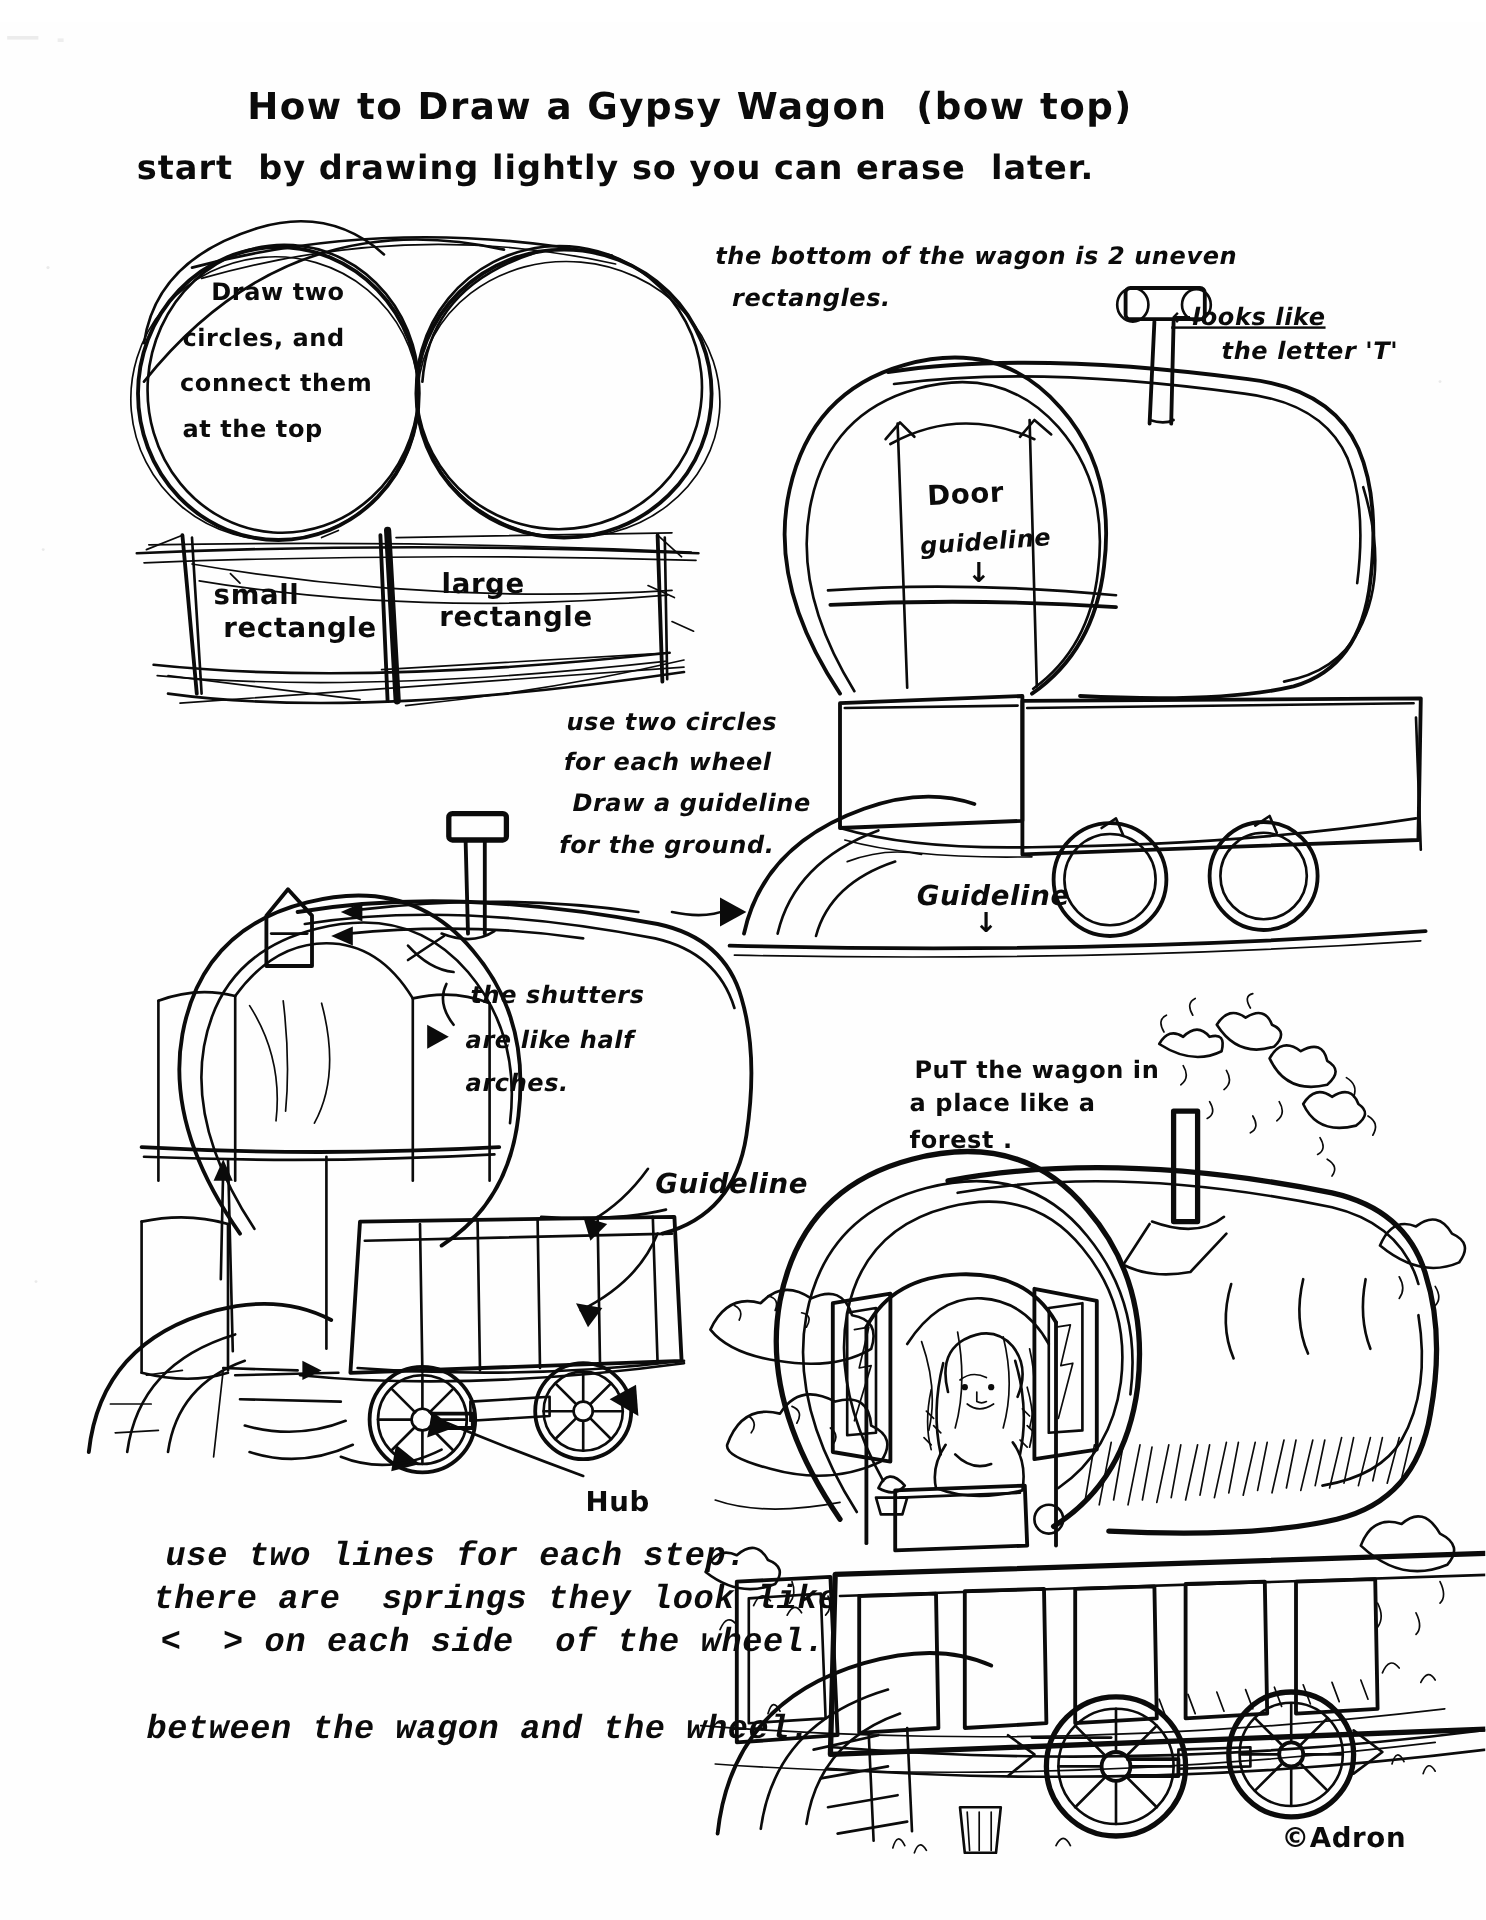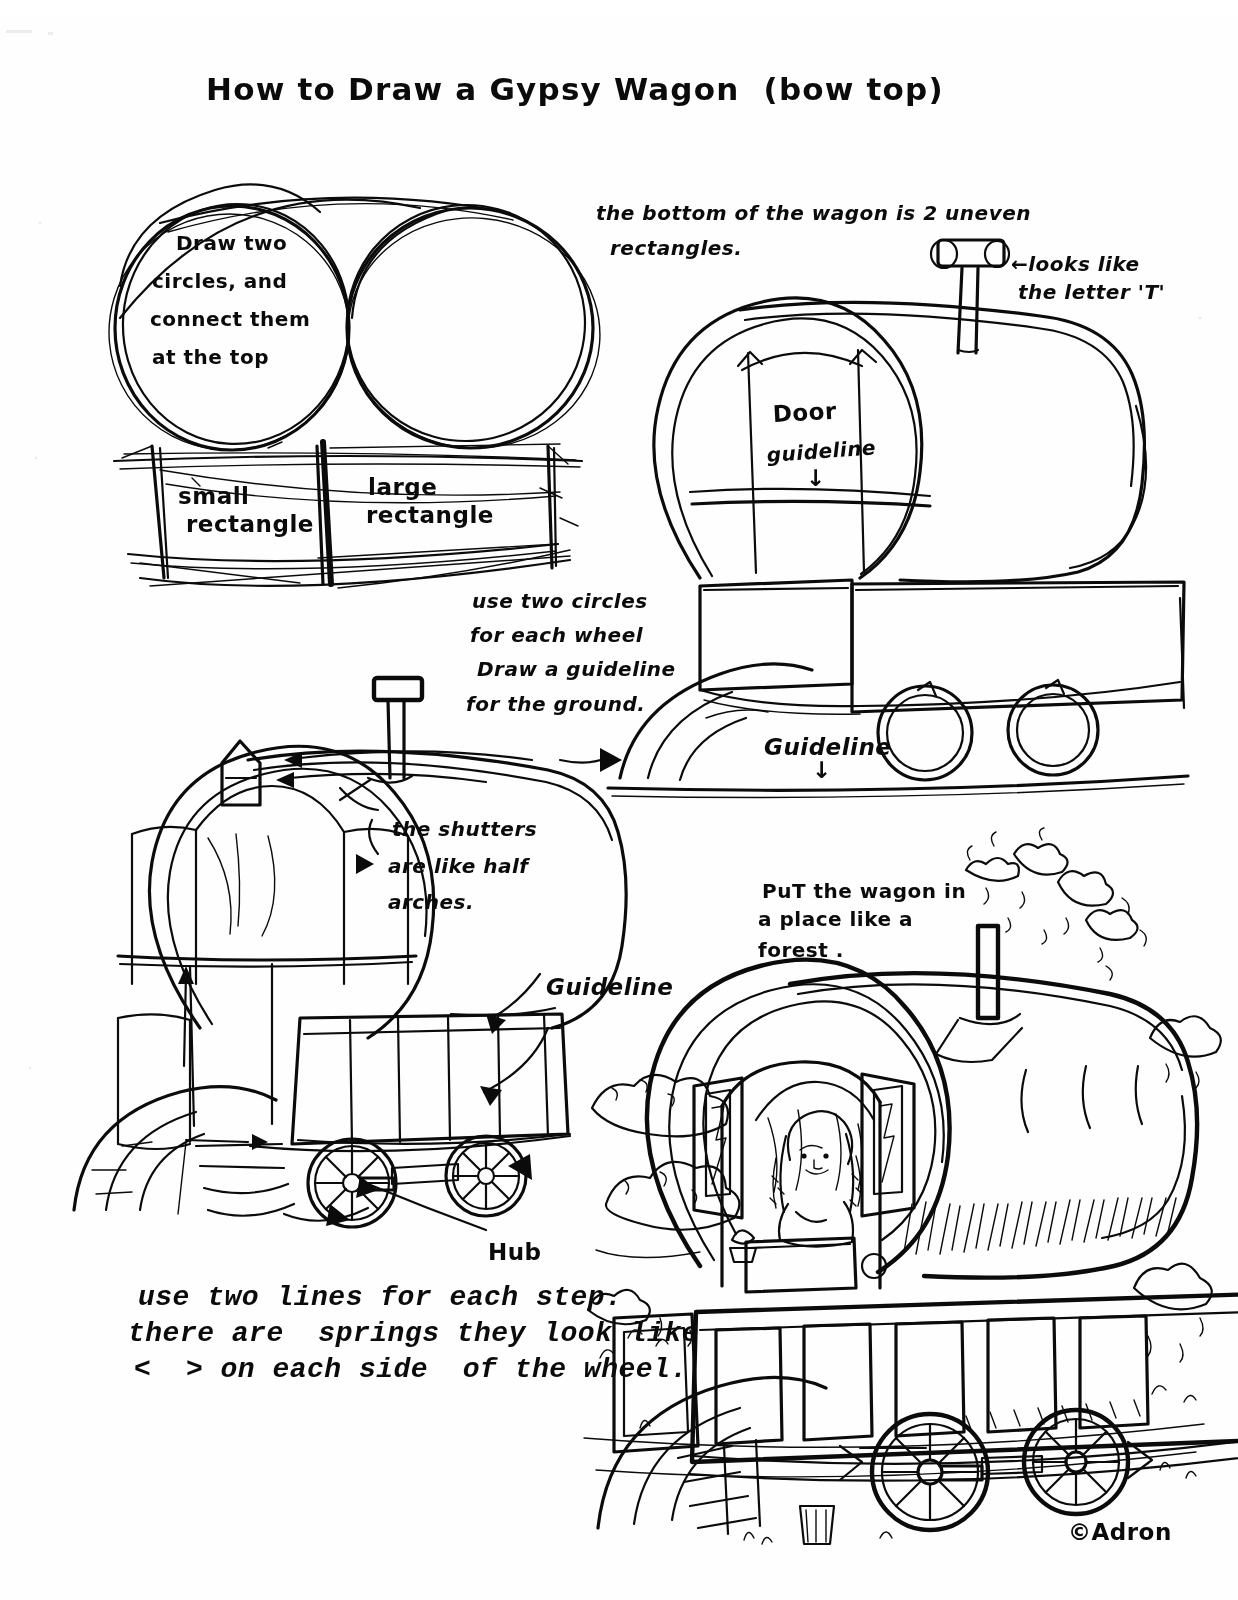--- a/index.html
+++ b/index.html
@@ -453,35 +453,36 @@
     <path class="solid" d="M276 762 l18 -8 l0 16 z"></path>
     <path class="ink w2" d="M340 770 q18 20 38 22"></path>
 
     <path class="ink w2" d="M184 1048 l2 -92"></path>
     <path class="solid" d="M186 948 l8 18 l-16 0 z"></path>
     <path class="ink w2" d="M186 1122 l62 2"></path>
     <path class="solid" d="M252 1116 l16 8 l-16 8 z"></path>
   </svg>
 
   <div class="hand t-title" style="left:206px; top:52px;">How to Draw a Gypsy Wagon  (bow top)</div>
+  <div class="hand t-sub" style="left:114px; top:104px;">start  by drawing lightly so you can erase  later.</div>
 
   <div class="hand t-body" style="left:176px; top:213px;">Draw two</div>
   <div class="hand t-body" style="left:152px; top:251px;">circles, and</div>
   <div class="hand t-body" style="left:150px; top:289px;">connect them</div>
   <div class="hand t-body" style="left:152px; top:327px;">at the top</div>
 
   <div class="hand t-label" style="left:178px; top:464px;">small</div>
   <div class="hand t-label" style="left:186px; top:492px;">rectangle</div>
   <div class="hand t-label" style="left:368px; top:455px;">large</div>
   <div class="hand t-label" style="left:366px; top:483px;">rectangle</div>
 
   <div class="hand t-body italic" style="left:596px; top:183px;">the bottom of the wagon is 2 uneven</div>
   <div class="hand t-body italic" style="left:610px; top:218px;text-align:right;">rectangles.</div>
 
-  <div class="hand t-small italic" style="left:1011px; top:234px;">←looks like</div>
+  <div class="hand t-small italic" style="left:976px; top:234px;text-decoration:underline;">←looks like</div>
   <div class="hand t-small italic" style="left:1018px; top:262px;">the letter 'T'</div>
 
   <div class="hand t-label" style="left:772px; top:382px; transform:rotate(-3deg);">Door</div>
   <div class="hand t-small italic" style="left:766px; top:425px; transform:rotate(-4deg);">guideline</div>
   <div class="hand t-label" style="left:806px; top:446px;">↓</div>
 
   <div class="hand t-body italic" style="left:472px; top:571px;font-style:italic;">use two circles</div>
   <div class="hand t-body italic" style="left:470px; top:605px;">for each wheel</div>
   <div class="hand t-body italic" style="left:477px; top:639px;">Draw a guideline</div>
   <div class="hand t-body italic" style="left:466px; top:674px;">for the ground.</div>
@@ -492,20 +493,21 @@
   <div class="hand t-body italic" style="left:392px; top:799px;">the shutters</div>
   <div class="hand t-body italic" style="left:388px; top:836px;">are like half</div>
   <div class="hand t-body italic" style="left:388px; top:872px;">arches.</div>
 
   <div class="hand t-label italic" style="left:546px; top:955px;">Guideline</div>
   <div class="hand t-label" style="left:488px; top:1220px;">Hub</div>
 
   <div class="hand t-bodysm italic" style="left:138px; top:1262px;">use two lines for each step.</div>
   <div class="hand t-bodysm italic" style="left:128px; top:1298px;">there are  springs they look like</div>
   <div class="hand t-bodysm italic" style="left:134px; top:1334px;">&lt;  &gt; on each side  of the wheel.</div>
+  <div class="hand t-bodysm italic" style="left:122px; top:1406px;">between the wagon and the wheel.</div>
 
   <div class="hand t-body" style="left:762px; top:861px;">PuT the wagon in</div>
   <div class="hand t-body" style="left:758px; top:889px;">a place like a</div>
   <div class="hand t-body" style="left:758px; top:920px;">forest .</div>
 
   <div class="hand t-label" style="left:1068px; top:1500px;">©Adron</div>
 
 </div>
 
 </body></html>

